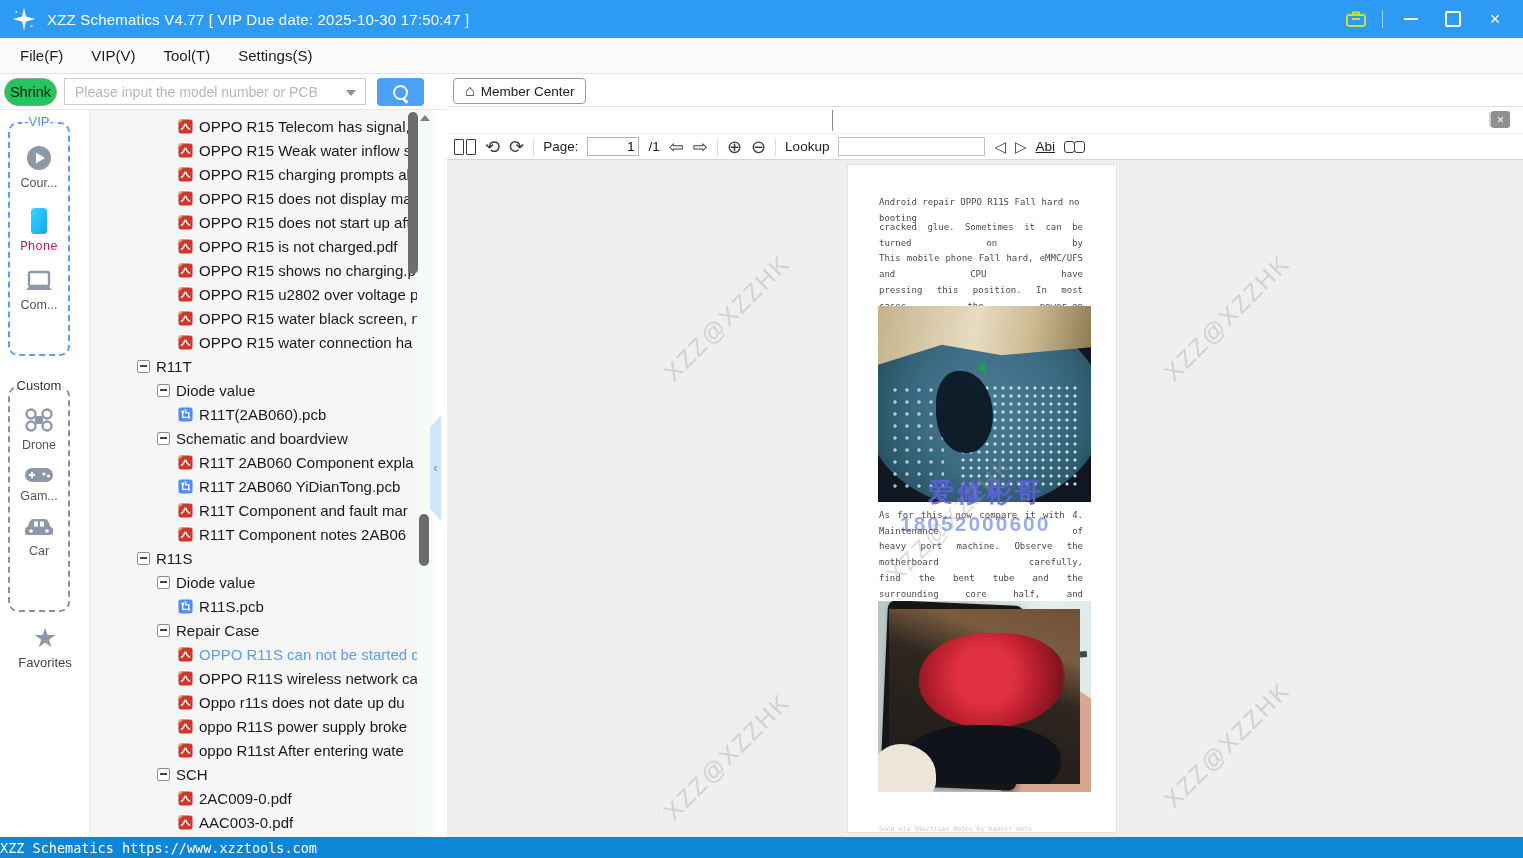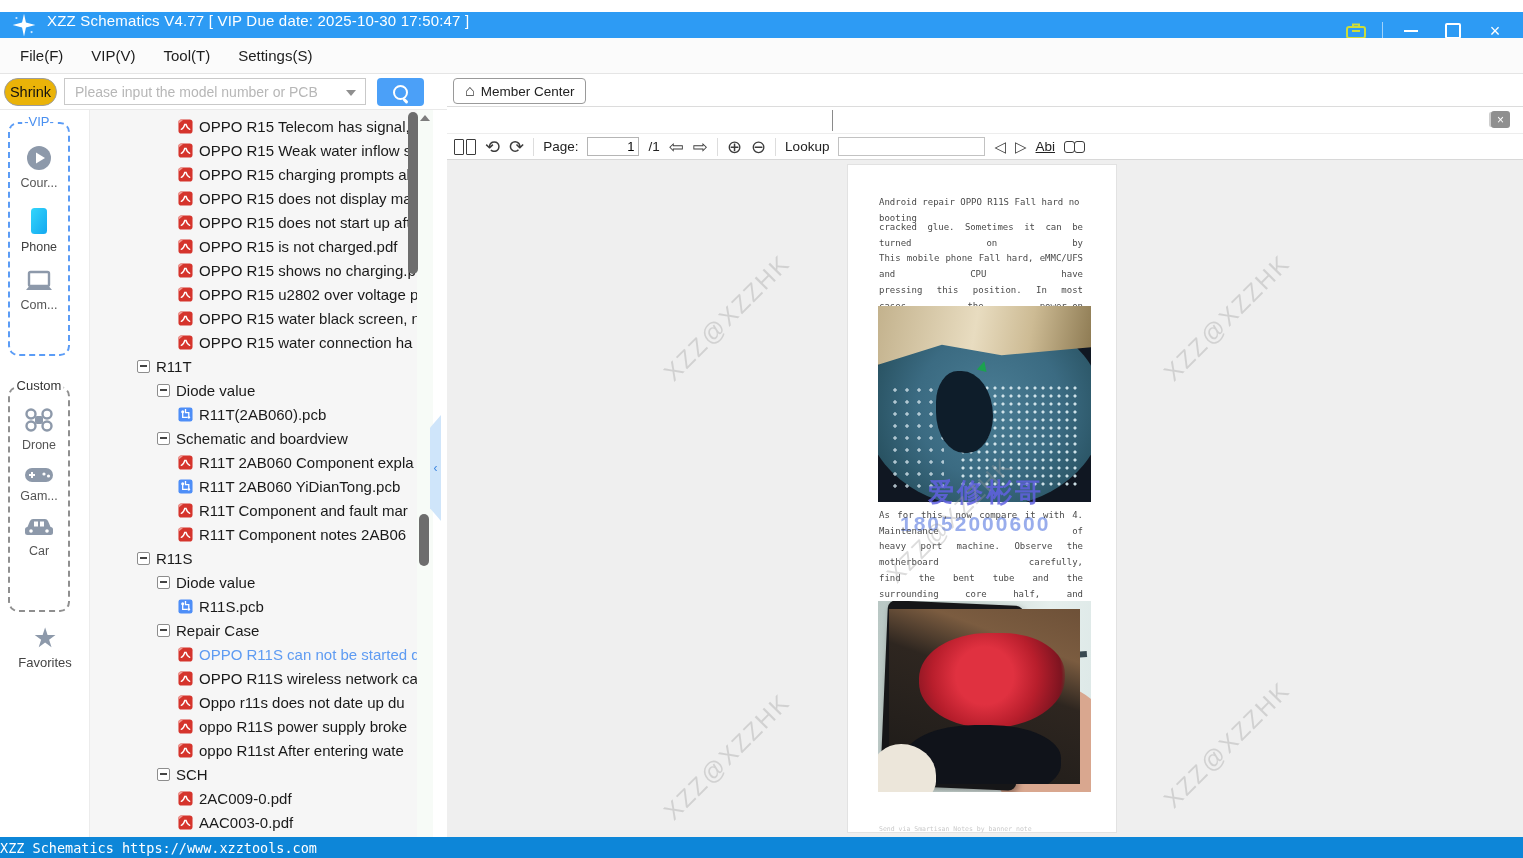--- a/index.html
+++ b/index.html
@@ -1,40 +1,40 @@
 <!DOCTYPE html>
 <html><head>
 <meta charset="utf-8">
 <style>
   html,body{margin:0;padding:0;}
   body{width:1523px;height:858px;position:relative;overflow:hidden;background:#fff;
        font-family:"Liberation Sans",sans-serif;-webkit-font-smoothing:antialiased;}
 
   
-  #titlebar{position:absolute;left:0;top:12px;width:1523px;height:38px;background:#2d9bf4;
-            display:flex;color:#fff;}
+  #titlebar{position:absolute;left:0;top:0;width:1523px;height:38px;background:#2d9bf4;
+            display:flex;align-items:center;color:#fff;}
   #logo{width:26px;height:26px;margin-left:11px;}
   #win-title{margin-left:10px;font-size:15px;letter-spacing:.2px;}
   #tb-right{margin-left:auto;display:flex;align-items:center;gap:14px;padding-right:14px;}
   #tb-sep{width:1px;height:18px;background:rgba(255,255,255,.55);}
   .winbtn{width:28px;height:24px;display:flex;align-items:center;justify-content:center;
           color:#fff;font-size:18px;cursor:default;}
   #btn-max i{display:block;width:12px;height:12px;border:2px solid #fff;border-radius:2px;}
   #btn-min i{display:block;width:14px;height:2px;background:#fff;}
 
   
   #menubar{position:absolute;left:0;top:38px;width:1523px;height:36px;background:#fbfbfb;
            border-bottom:1px solid #e5e5e5;display:flex;align-items:center;padding-left:6px;box-sizing:border-box;}
   .menu-item{padding:0 14px;font-size:15px;color:#1d1d1d;}
 
   
   #searchrow{position:absolute;left:0;top:74px;width:447px;height:36px;background:#fff;
              border-bottom:1px solid #e9e9e9;box-sizing:border-box;}
   #shrink-btn{position:absolute;left:4px;top:4px;width:51px;height:26px;border:1px solid #9d9d9d;
-              border-radius:14px;background:#eab308;font-size:14.5px;color:#111;display:flex;
+              border-radius:14px;background:#22c55e;font-size:14.5px;color:#111;display:flex;
               align-items:center;justify-content:center;}
   #model-input{position:absolute;left:64px;top:4px;width:302px;height:27px;border:1px solid #c9c9c9;
                border-radius:0;box-sizing:border-box;font-size:14px;color:#444;padding:0 26px 0 10px;
                font-family:"Liberation Sans",sans-serif;background:#fff;}
   #model-input::placeholder{color:#b7b7b7;}
   #model-caret{position:absolute;left:346px;top:16px;width:0;height:0;border-left:5px solid transparent;
                border-right:5px solid transparent;border-top:6px solid #8f8f8f;}
   #search-btn{position:absolute;left:377px;top:4px;width:47px;height:28px;background:#4ba0f8;
               border-radius:4px;display:flex;align-items:center;justify-content:center;}
   #search-btn .ring{width:11px;height:11px;border:2.5px solid #fff;border-radius:50%;position:relative;}
@@ -46,21 +46,21 @@
            border-right:1px solid #ececec;box-sizing:border-box;}
   .side-group{position:absolute;left:8px;width:58px;border-radius:10px;}
   #vip-group{top:12px;height:230px;border:2px dashed #5b9cf6;}
   #custom-group{top:276px;height:222px;border:2px dashed #8f8f8f;}
   .group-label{position:absolute;top:-10px;left:50%;transform:translateX(-50%);background:#fff;
                padding:0 2px;font-size:13px;white-space:nowrap;}
   #vip-group .group-label{color:#4a90f0;}
   #custom-group .group-label{color:#333;}
   .side-item{display:flex;flex-direction:column;align-items:center;gap:4px;}
   .side-label{font-size:12.5px;color:#555;}
-  .side-label.active{color:#404040;}
+  .side-label.active{color:#be185d;font-family:Liberation Mono, monospace;}
   .vip-items{display:flex;flex-direction:column;align-items:center;gap:16px;padding-top:20px;}
   .custom-items{display:flex;flex-direction:column;align-items:center;gap:13px;padding-top:18px;}
   #favorites{position:absolute;left:0;top:515px;width:90px;display:flex;flex-direction:column;
              align-items:center;gap:4px;}
   #favorites .star{font-size:27px;color:#8d99aa;line-height:26px;}
   #favorites .side-label{font-size:13px;color:#444;}
 
   
   #tree{position:absolute;left:90px;top:110px;width:327px;height:727px;background:#f6f6f6;
         overflow:hidden;padding-top:4px;box-sizing:border-box;}

